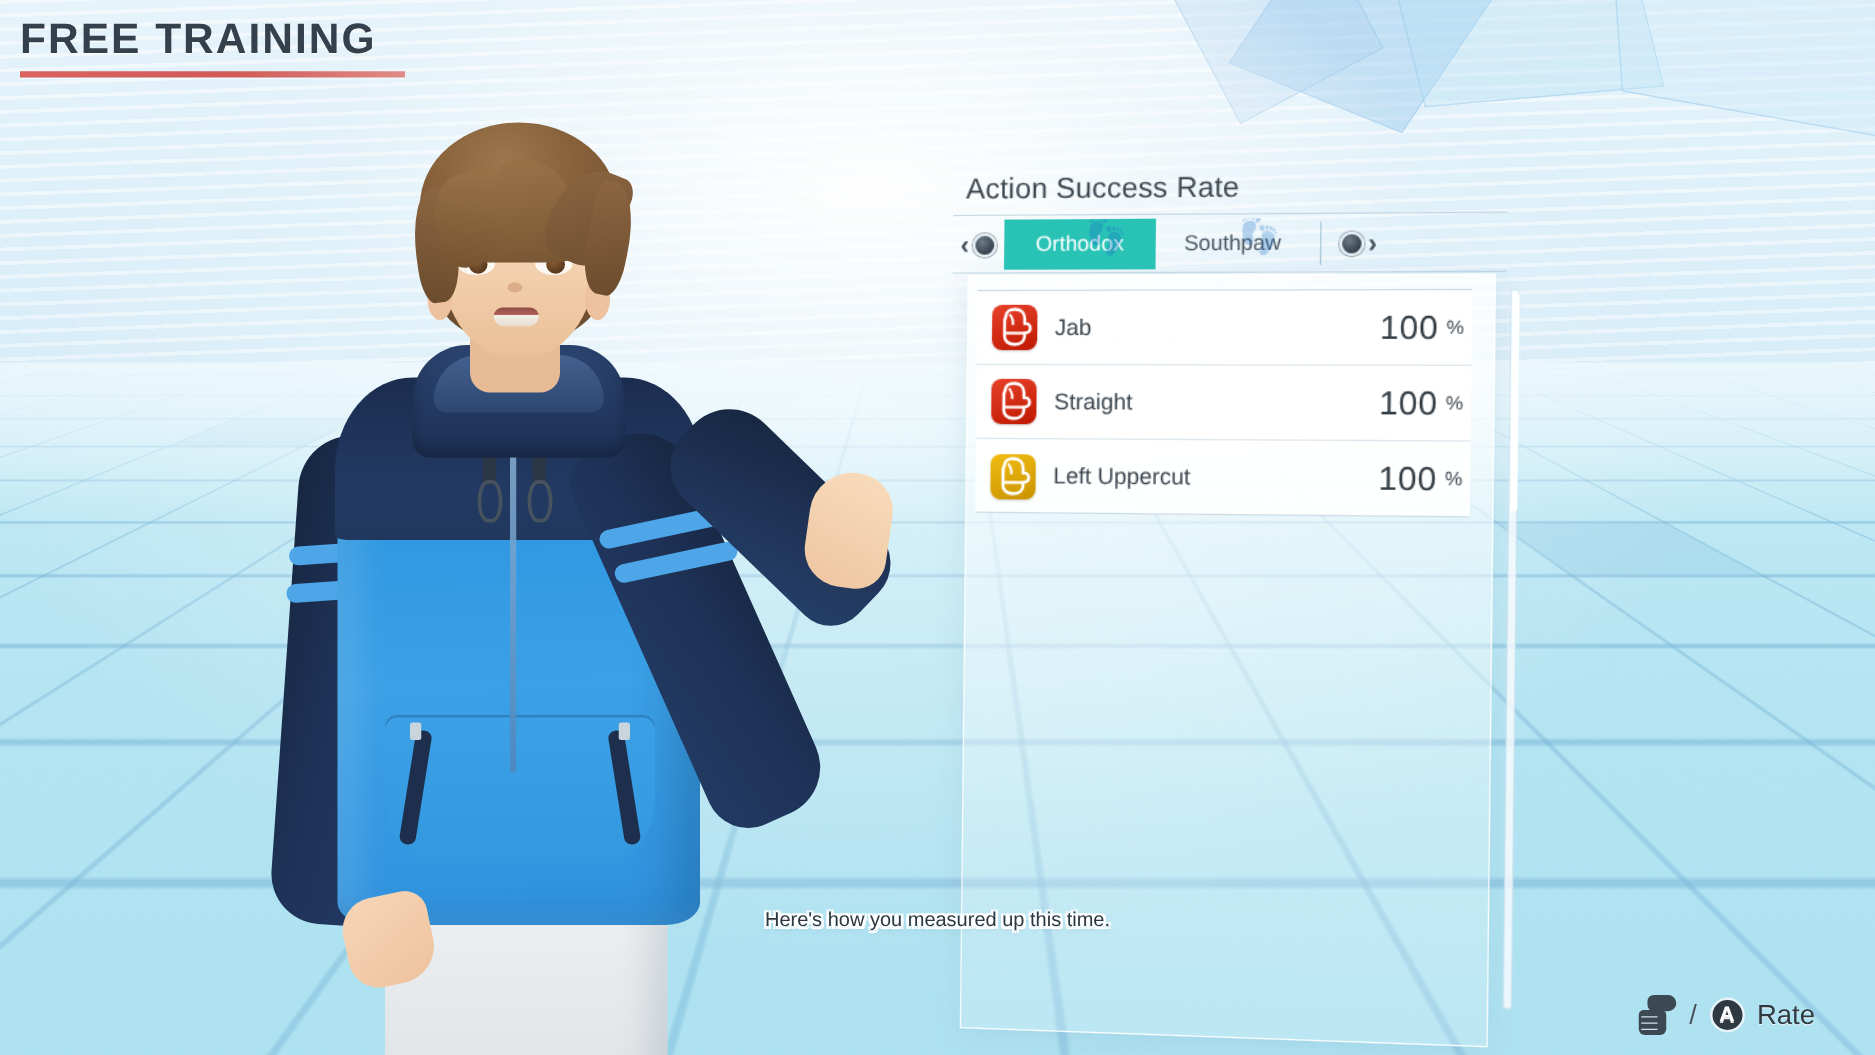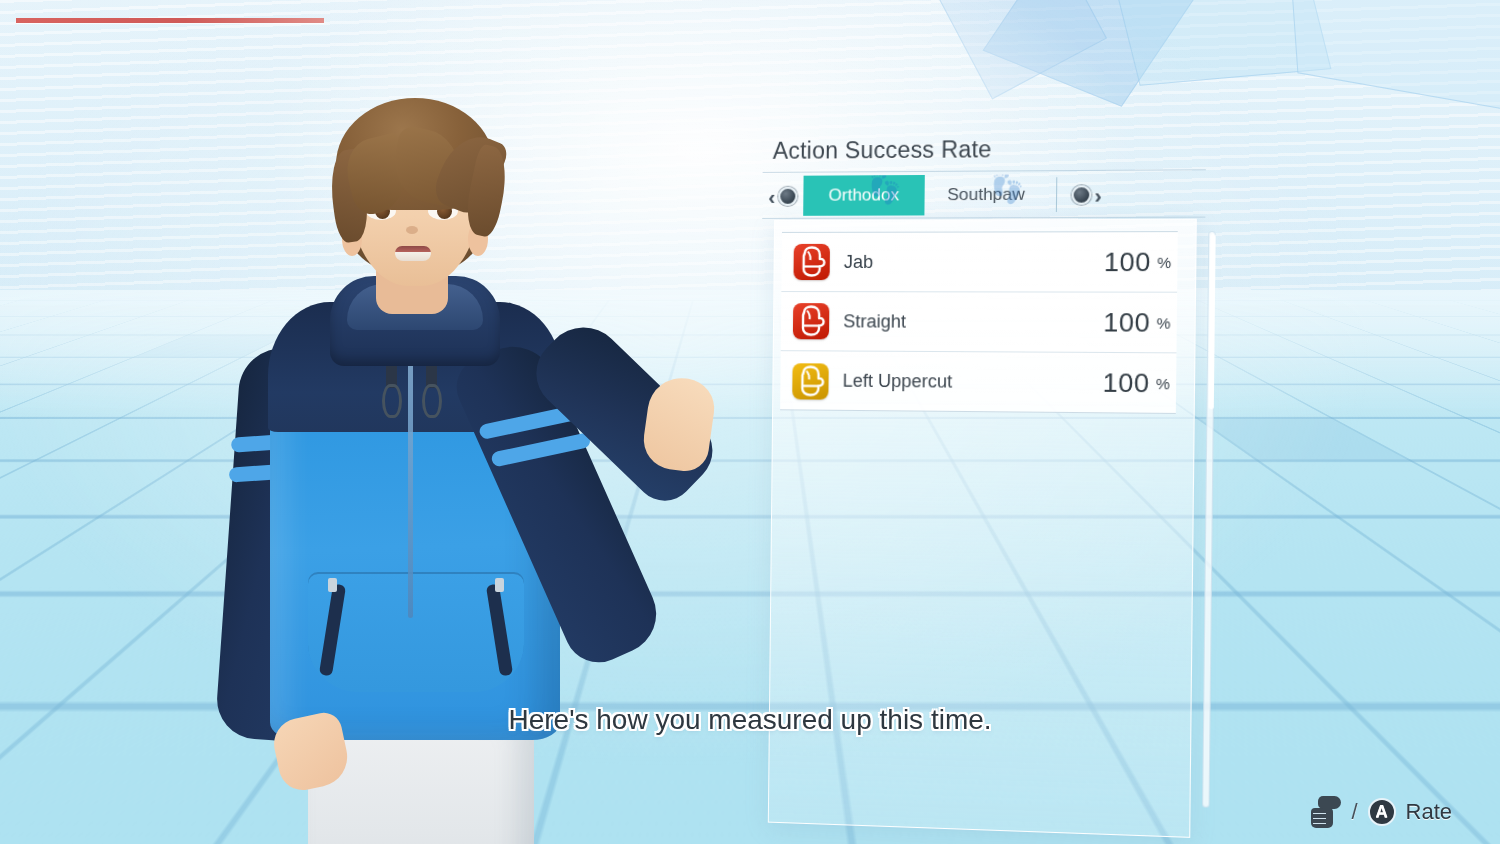--- a/index.html
+++ b/index.html
@@ -263,22 +263,22 @@
     background:rgba(255,255,255,.75); border-radius:4px;
     border:1px solid rgba(200,222,236,.8);
   }
   .scrollthumb {
     position:absolute; left:1px; top:2px; width:5px; height:170px;
     background:rgba(255,255,255,.98); border-radius:3px;
   }
 
   
   #subtitle {
-    position:absolute; left:0; top:704px; width:1500px; text-align:center;
-    font-size:28px; color:#2e3840;
+    position:absolute; left:0; top:728px; width:1500px; text-align:center;
+    font-size:16px; color:#2e3840;
     text-shadow:
       -2px -2px 0 #fff, 2px -2px 0 #fff, -2px 2px 0 #fff, 2px 2px 0 #fff,
       -2px 0 0 #fff, 2px 0 0 #fff, 0 -2px 0 #fff, 0 2px 0 #fff,
       0 2px 4px rgba(120,160,190,.5);
   }
 
   
   #prompt {
     position:absolute; right:48px; bottom:16px;
     display:flex; align-items:center; gap:10px;
@@ -349,20 +349,21 @@
       <div class="vl" style="left: 2268px;"></div>
       <div class="tileA" style="left: 674px; top: 74px; width: 82px; height: 34px;"></div>
       <div class="tileA" style="left: 1010px; top: 254px; width: 82px; height: 34px;"></div>
       <div class="tileA" style="left: 1430px; top: 182px; width: 82px; height: 34px;"></div>
     </div>
   <div class="floor-fade"></div>
   <div class="floor-vig"></div>
 </div>
 
 <div id="title-block">
+  <div id="title-text">FREE TRAINING</div>
   <div id="title-rule"></div>
 </div>
 
 <div id="avatar">
 
   <div class="ch pants"></div>
   <div class="ch sleeve-l">
     <div class="stripe" style="left:-4px;top:86px;width:100px;transform:rotate(-8deg);"></div>
     <div class="stripe" style="left:-4px;top:116px;width:100px;transform:rotate(-8deg);"></div>
   </div>

